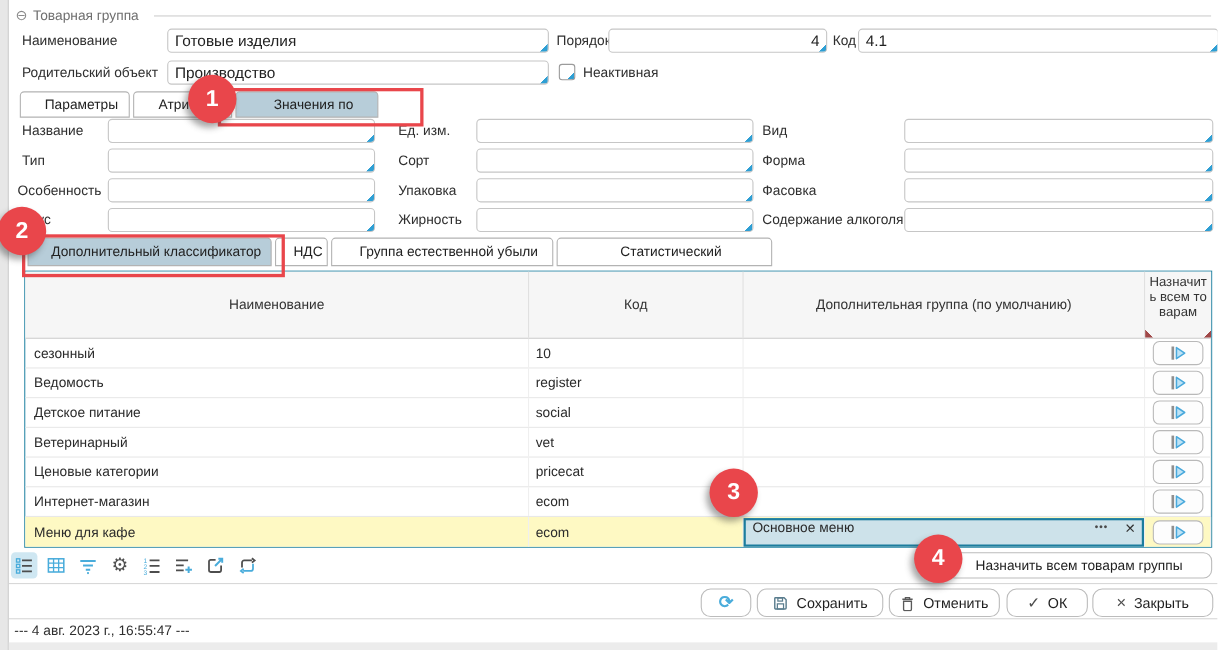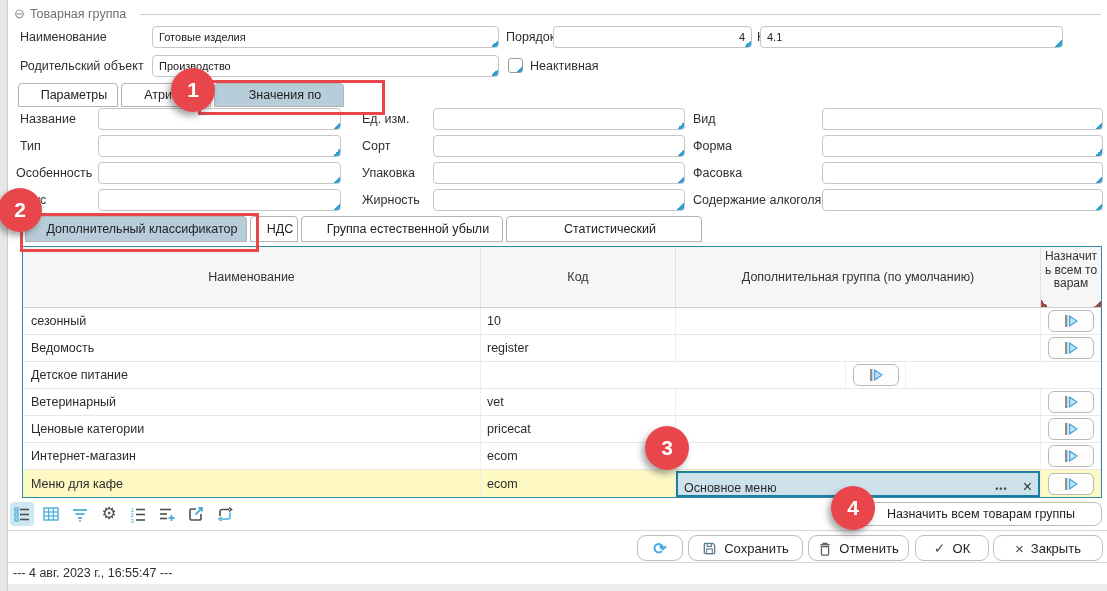--- a/index.html
+++ b/index.html
@@ -9,21 +9,21 @@
   
   .left-strip{left:0;top:0;width:7px;height:591px;background:#e7e7e7;border-right:1px solid #cfcfcf;}
   .bottom-strip{left:8px;top:584px;right:0;height:7px;background:#ececec;}
   
   .grp-title{left:14px;top:6px;color:#6f6f6f;display:flex;align-items:center;gap:5px;background:#fff;padding-right:6px;z-index:2;}
   .grp-collapse{font-size:13px;color:#8a8a8a;}
   .grp-rule{left:140px;top:14px;width:961px;height:0;border-top:1px solid #cdcdcd;}
   
   .lbl{position:absolute;line-height:22px;white-space:nowrap;color:#2f2f2f;}
   .fld{position:absolute;height:22px;border:1px solid #c6c6c6;border-radius:4px;padding:0 6px;
-       font-family:"Liberation Sans",sans-serif;font-size:11px;color:#222;box-sizing:border-box;outline:none;
+       font-family:"Liberation Sans",sans-serif;font-size:14px;color:#222;box-sizing:border-box;outline:none;
        background:linear-gradient(to top left,#2e9fd4 50%,rgba(0,0,0,0) 50%) right bottom / 7px 7px no-repeat #fff;}
   .fld.num{text-align:right;}
   .cb{position:absolute;width:15px;height:15px;border:1px solid #9b9b9b;border-radius:3px;box-sizing:border-box;
       background:linear-gradient(to top left,#2e9fd4 50%,rgba(0,0,0,0) 50%) right bottom / 6px 6px no-repeat #fff;}
   
   .tab{position:absolute;height:24px;line-height:22px;text-align:center;border:1px solid #b3b3b3;
        border-radius:4px 4px 0 0;background:#fff;box-sizing:border-box;color:#222;cursor:default;padding-left:12px;}
   .tab.sel{background:#b7cdd9;}
   .tab2{height:26px;line-height:24px;}
   
@@ -37,21 +37,21 @@
   .tri-br{position:absolute;right:0;bottom:0;width:7px;height:7px;background:linear-gradient(to top left,#a04848 50%,rgba(0,0,0,0) 50%);}
   .tr{display:flex;height:27px;border-bottom:1px solid #e8e8e8;align-items:center;box-sizing:border-box;}
   .tr:last-child{border-bottom:none;}
   .tr.sel{background:#fef9c3;}
   .td{box-sizing:border-box;height:100%;display:flex;align-items:center;border-right:1px solid #efefef;}
   .td.w4{justify-content:center;}
   .td-name{padding-left:8px;}
   .td-code{padding-left:6px;}
   .row-btn{width:46px;height:22px;border:1px solid #b9b9b9;border-radius:6px;background:#fdfdfd;
            display:flex;align-items:center;justify-content:center;padding:0;cursor:pointer;}
-  .cell-editor{flex:1;height:26px;margin:0;display:flex;align-items:flex-end;box-sizing:border-box;
+  .cell-editor{flex:1;height:26px;margin:0;display:flex;align-items:flex-start;box-sizing:border-box;
                border:2px solid #1c7d9e;background:#cde2ea;padding:0 6px;}
   .editor-more{margin-left:auto;font-size:9px;font-weight:bold;letter-spacing:1px;color:#4a4a4a;cursor:pointer;border:none;background:none;}
   .editor-clear{margin-left:9px;font-size:16px;line-height:16px;color:#333;cursor:pointer;border:none;background:none;padding:0;}
   
   .toolbar{position:absolute;left:10px;top:502px;display:flex;gap:5px;align-items:center;}
   .ticon{width:24px;height:24px;display:flex;align-items:center;justify-content:center;cursor:pointer;}
   .ticon.sel{background:#cfe7f2;border-radius:4px;}
   .gear-glyph{font-size:17px;color:#4f4f4f;line-height:18px;}
   
   .btn{position:absolute;height:26px;border:1px solid #bcbcbc;border-radius:9px;background:#fff;
@@ -81,21 +81,21 @@
     <span class="grp-collapse">⊖</span>
     <span>Товарная группа</span>
   </div>
   <div class="abs grp-rule"></div>
 
   <span class="lbl" style="left:20px;top:26px;">Наименование</span>
   <input class="fld" style="left: 152px; top: 26px; width: 347px;" value="Готовые изделия">
   <span class="lbl" style="left:506px;top:26px;">Порядок</span>
   <input class="fld num" style="left: 553px; top: 26px; width: 199px;" value="4">
   <span class="lbl" style="left:757px;top:26px;">Код</span>
-  <input class="fld" style="left: 760px; top: 26px; width: 303px;" value="4.1">
+  <input class="fld" style="left: 780px; top: 26px; width: 328px;" value="4.1">
 
   <span class="lbl" style="left:20px;top:55px;">Родительский объект</span>
   <input class="fld" style="left: 152px; top: 55px; width: 347px;" value="Производство">
   <span class="cb" style="left:508px;top:58px;" role="checkbox" aria-checked="false"></span>
   <span class="lbl" style="left:530px;top:55px;">Неактивная</span>
 
   <div class="tab" style="left:18px;top:83px;width:100px;">Параметры</div>
   <div class="tab" style="left:121px;top:83px;width:90px;">Атрибуты</div>
   <div class="tab sel" style="left:214px;top:83px;width:130px;">Значения по умолчанию</div>
 
@@ -165,20 +165,21 @@
         <button class="row-btn">
           <svg width="16" height="14" viewBox="0 0 16 14">
               <rect x="2" y="1" width="2.4" height="12" fill="#8f8f8f"></rect>
               <path d="M6.5 2 L14 7 L6.5 12 Z" fill="#bfe3f5" stroke="#49a9dc" stroke-width="1.4" stroke-linejoin="round"></path>
             </svg>
         </button>
       </div>
     </div>
     <div class="tr">
       <div class="td w1 td-name">Детское питание</div>
+      <div class="td w2 td-code">social</div>
       <div class="td w3"></div>
       <div class="td w4">
         <button class="row-btn">
           <svg width="16" height="14" viewBox="0 0 16 14">
               <rect x="2" y="1" width="2.4" height="12" fill="#8f8f8f"></rect>
               <path d="M6.5 2 L14 7 L6.5 12 Z" fill="#bfe3f5" stroke="#49a9dc" stroke-width="1.4" stroke-linejoin="round"></path>
             </svg>
         </button>
       </div>
     </div>

